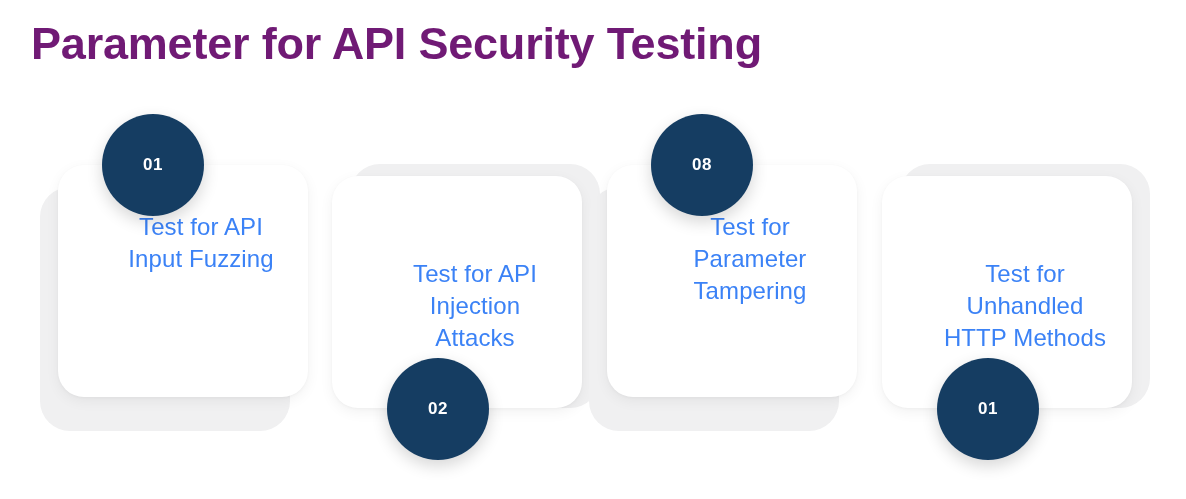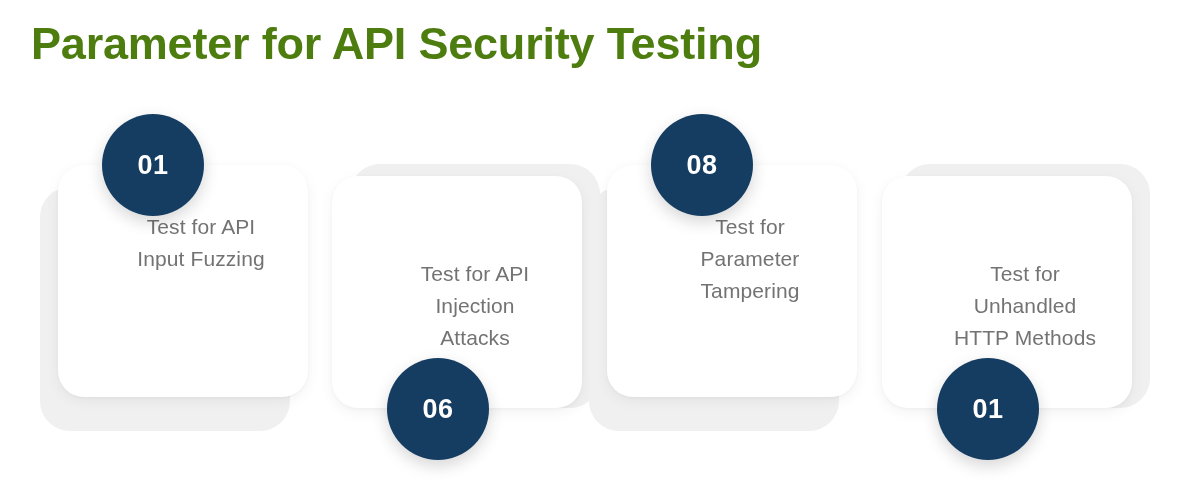--- a/index.html
+++ b/index.html
@@ -20,21 +20,21 @@
   }
 
   
   .page-title {
     position: absolute;
     left: 31px;
     top: 16px;
     font-size: 45px;
     font-weight: 700;
     letter-spacing: -0.2px;
-    color: #4d7c0f;
+    color: #701a75;
     white-space: nowrap;
     line-height: 1.25;
   }
 
   
   .steps-canvas {
     position: absolute;
     left: 0;
     top: 0;
     width: 1186px;
@@ -78,41 +78,41 @@
 
   
   .step.variant-bottom .step-backing { left: 18px; top: 0px;  }
   .step.variant-bottom .step-card    { left: 0px;  top: 12px; }
   .step.variant-bottom .step-card    { padding-bottom: 54px; align-items: flex-end; }
 
   
   .step-label {
     width: 100%;
     text-align: center;
-    font-size: 21px;
+    font-size: 24px;
     line-height: 32px;
     font-weight: 400;
-    color: #737373;
+    color: #3b82f6;
     letter-spacing: 0.1px;
     white-space: pre-line;
     margin-left: 36px;
   }
 
   
   .step-badge {
     position: absolute;
     width: 102px;
     height: 102px;
     border-radius: 50%;
     background: #153D62;
     color: #ffffff;
     display: flex;
     align-items: center;
     justify-content: center;
-    font-size: 27px;
+    font-size: 17px;
     font-weight: 700;
     letter-spacing: 0.6px;
     box-shadow: 0 6px 16px rgba(0, 0, 0, 0.16);
     z-index: 5;
   }
 
   .step.variant-top    .step-badge { left: 62px; top: -51px; }
   .step.variant-bottom .step-badge { left: 55px; top: 194px; }
 </style>
 </head>
@@ -131,21 +131,21 @@
     <div class="step-badge">01</div>
   </div>
 
   <div class="step variant-bottom" style="left:332px; top:164px;">
     <div class="step-backing"></div>
     <div class="step-card">
       <div class="step-label">Test for API
 Injection
 Attacks</div>
     </div>
-    <div class="step-badge">06</div>
+    <div class="step-badge">02</div>
   </div>
 
   <div class="step variant-top" style="left:589px; top:165px;">
     <div class="step-backing"></div>
     <div class="step-card">
       <div class="step-label">Test for
 Parameter
 Tampering</div>
     </div>
     <div class="step-badge">08</div>

